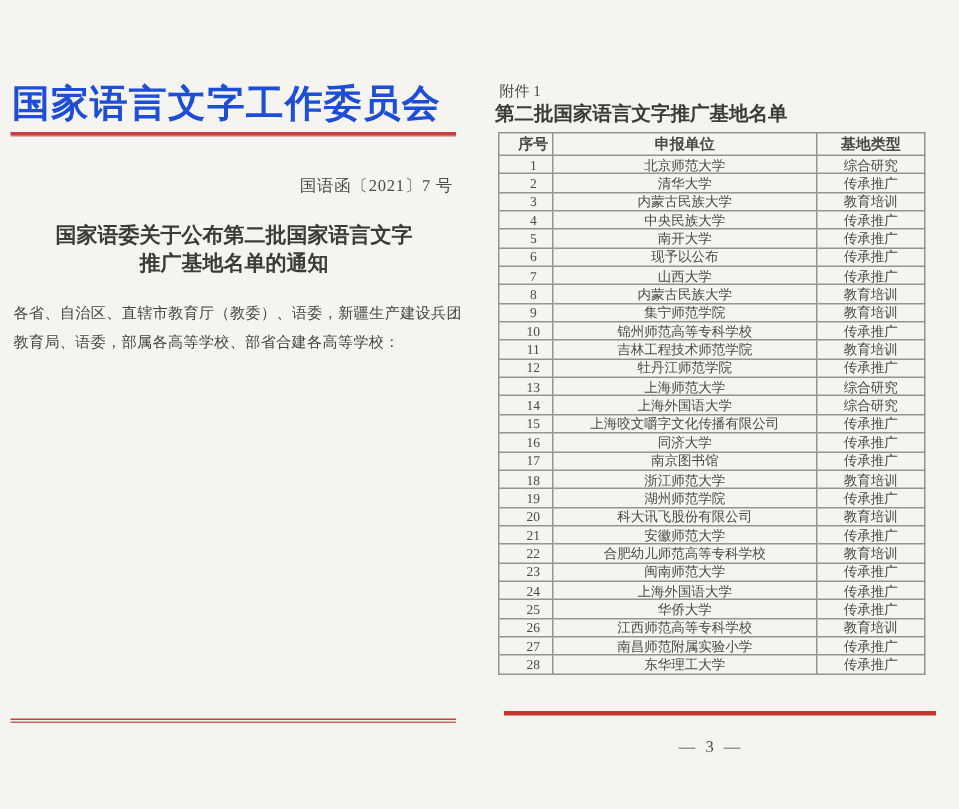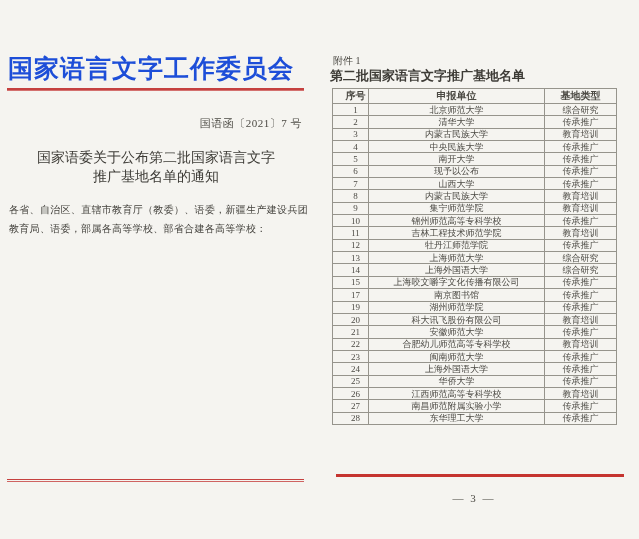--- a/index.html
+++ b/index.html
@@ -20,21 +20,21 @@
   .red-divider{
     position:absolute; left:7px; top:88px; width:297px; height:3px;
     border-top:2.5px solid #c5413f; border-bottom:1px solid #d3716f;
   }
   .doc-number{
     position:absolute; left:10px; top:116px; width:292px;
     text-align:right; font-size:11px; color:#4c4a44; letter-spacing:.5px;
   }
   .doc-title{
     position:absolute; left:8px; top:148px; width:296px;
-    text-align:center; font-size:14px; font-weight:400;
+    text-align:center; font-size:14px; font-weight:700;
     line-height:19px; color:#3d3b36;
   }
   .body-text{
     position:absolute; left:9px; top:201px; width:299px;
     font-size:10px; line-height:18.6px; text-align:justify;
     color:#46443f; letter-spacing:.3px;
   }
   .body-text p{ text-indent:2em; }
   .body-text p.salutation{ text-indent:0; }
   .red-underline-left{
@@ -169,23 +169,33 @@
         <td class="col-no">14</td>
         <td class="col-unit">上海外国语大学</td>
         <td class="col-type">综合研究</td>
       </tr>
       <tr>
         <td class="col-no">15</td>
         <td class="col-unit">上海咬文嚼字文化传播有限公司</td>
         <td class="col-type">传承推广</td>
       </tr>
       <tr>
+        <td class="col-no">16</td>
+        <td class="col-unit">同济大学</td>
+        <td class="col-type">传承推广</td>
+      </tr>
+      <tr>
         <td class="col-no">17</td>
         <td class="col-unit">南京图书馆</td>
         <td class="col-type">传承推广</td>
+      </tr>
+      <tr>
+        <td class="col-no">18</td>
+        <td class="col-unit">浙江师范大学</td>
+        <td class="col-type">教育培训</td>
       </tr>
       <tr>
         <td class="col-no">19</td>
         <td class="col-unit">湖州师范学院</td>
         <td class="col-type">传承推广</td>
       </tr>
       <tr>
         <td class="col-no">20</td>
         <td class="col-unit">科大讯飞股份有限公司</td>
         <td class="col-type">教育培训</td>

